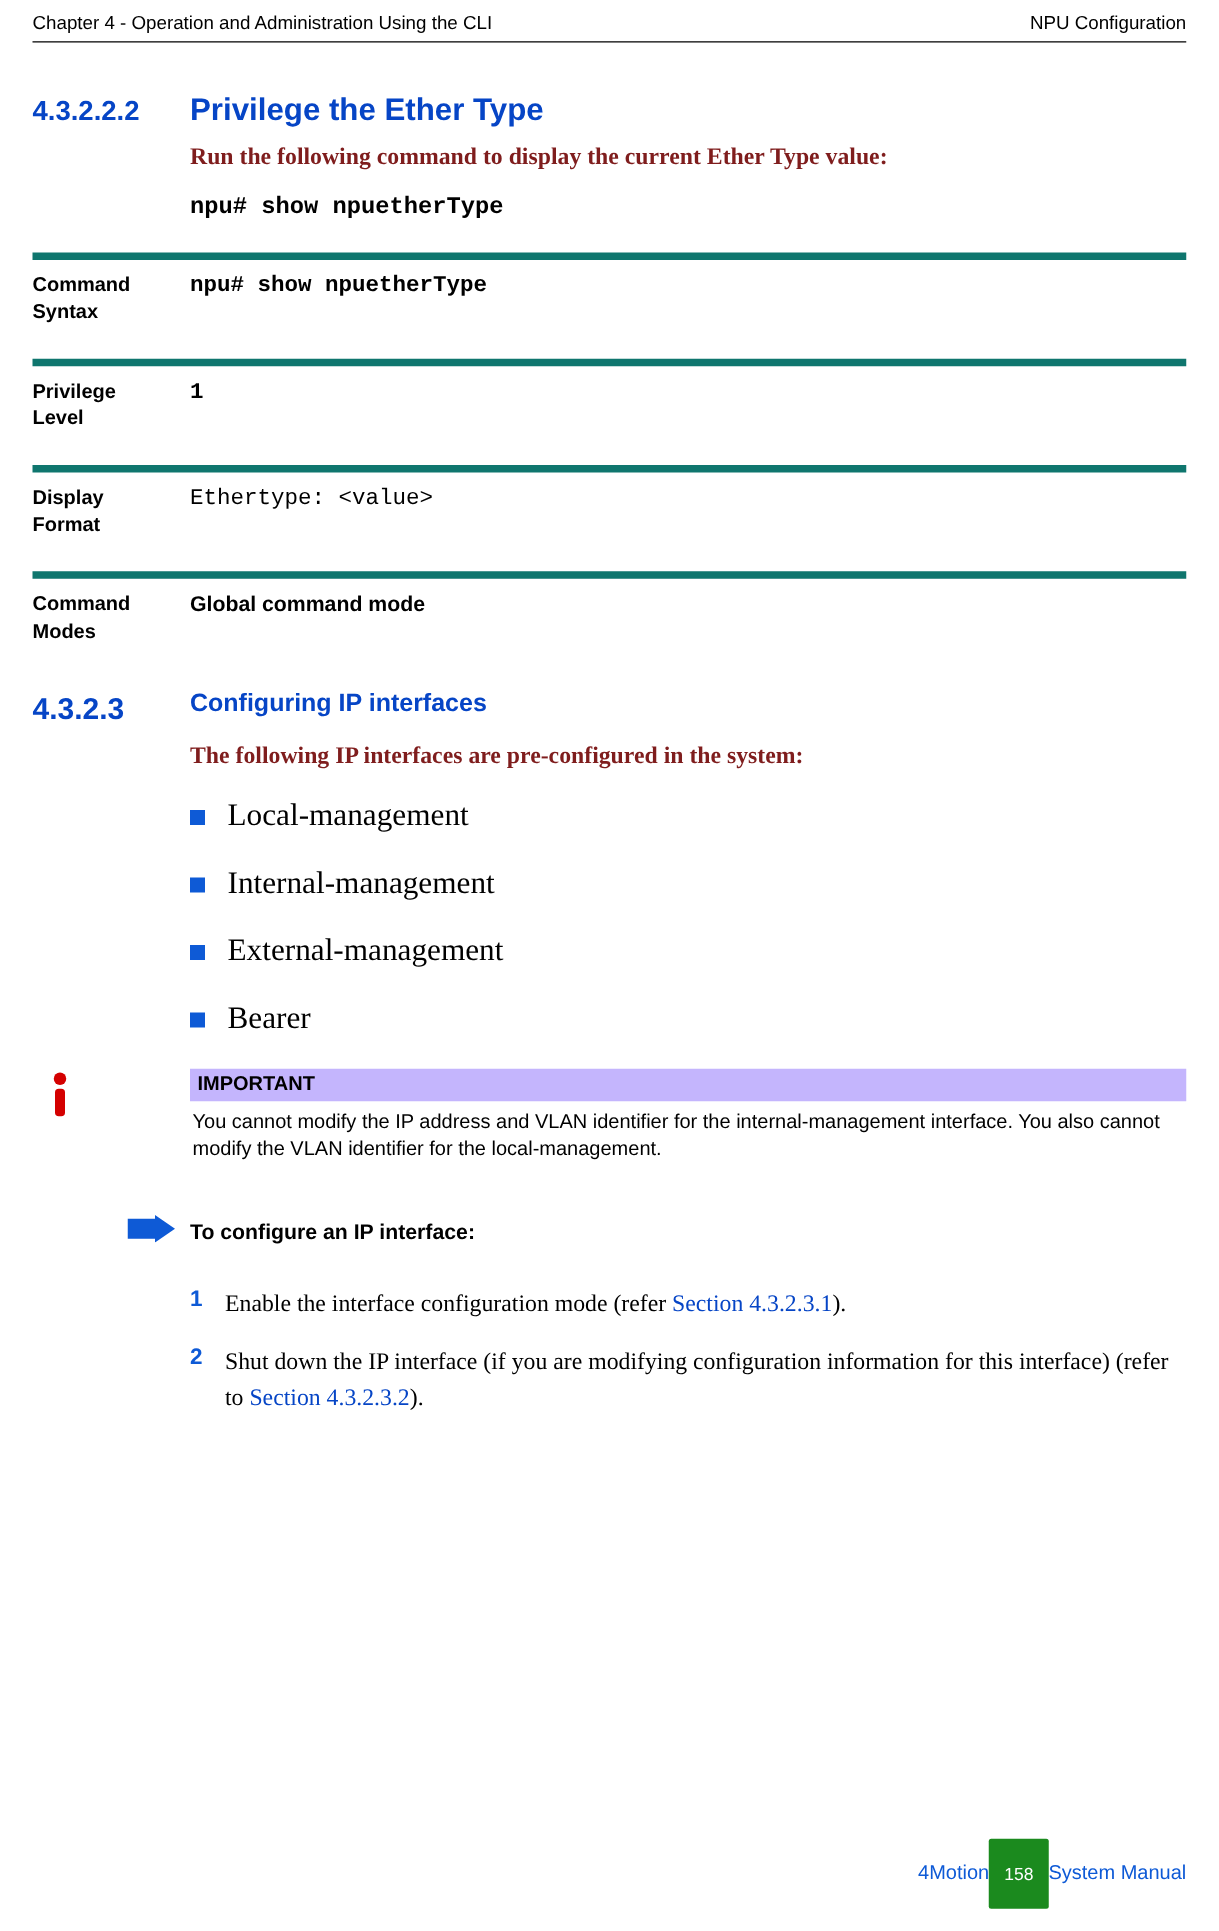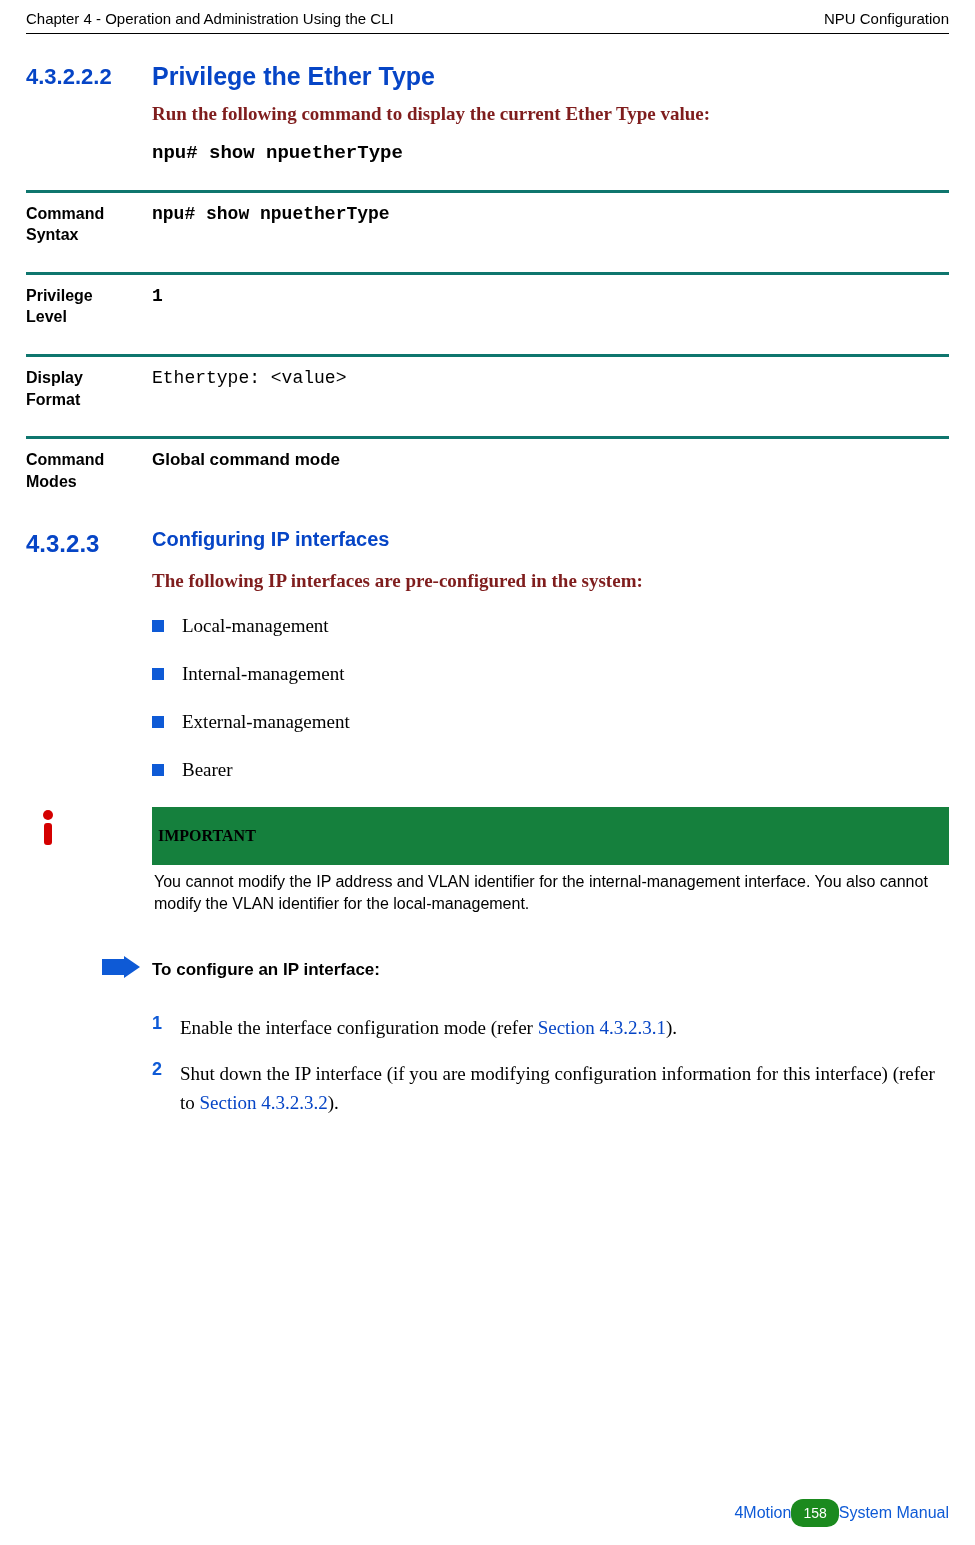--- a/index.html
+++ b/index.html
@@ -23,21 +23,21 @@
   .header-rule {
     margin: 0 26px;
     border: none;
     border-top: 1px solid #000;
   }
   .content {
     padding: 0 26px 0 26px;
   }
   .sec-row {
     display: flex;
-    margin-top: 28px;
+    margin-top: 40px;
   }
   .sec-num {
     width: 126px;
     flex-shrink: 0;
     font-size: 22px;
     font-weight: bold;
     color: #0645c6;
     padding-top: 2px;
   }
   .sec-num.sub { font-size: 22px; }
@@ -62,21 +62,21 @@
     font-size: 19px;
     font-weight: bold;
     margin-top: 14px;
   }
   .def-table {
     margin-top: 26px;
     width: 100%;
   }
   .def-row {
     display: flex;
-    border-top: 3px solid #0f766e;
+    border-top: 6px solid #0f766e;
     padding: 10px 0 26px 0;
   }
   .def-left {
     width: 126px;
     flex-shrink: 0;
     font-family: Arial, sans-serif;
     font-size: 16px;
     font-weight: bold;
     color: #000;
     line-height: 1.35;
@@ -104,43 +104,43 @@
   .bullet-square {
     width: 12px;
     height: 12px;
     background: #0e5ad6;
     margin-right: 18px;
     margin-top: 5px;
     flex-shrink: 0;
   }
   .bullet-text {
     font-family: "Book Antiqua", Palatino, Georgia, serif;
-    font-size: 19px;
+    font-size: 25px;
   }
   .important-box {
     display: flex;
     margin-top: 6px;
     margin-left: 0;
   }
   .important-icon {
     width: 34px;
     flex-shrink: 0;
     padding-top: 2px;
     padding-left: 12px;
     padding-right: 80px;
   }
   .important-content {
     flex: 1;
   }
   .important-header {
-    background: #15803d;
-    font-family: Liberation Serif, serif;
+    background: #c4b5fd;
+    font-family: Liberation Sans, sans-serif;
     font-weight: bold;
     font-size: 16px;
-    padding: 20px 6px;
+    padding: 4px 6px;
   }
   .important-body {
     font-family: Arial, sans-serif;
     font-size: 16px;
     padding: 6px 2px;
     line-height: 1.35;
   }
   .procedure-row {
     display: flex;
     align-items: center;
@@ -189,22 +189,22 @@
     display: flex;
     justify-content: flex-end;
     align-items: center;
     font-family: Arial, sans-serif;
     font-size: 16px;
     color: #0e5ad6;
   }
   .page-badge {
     background: #1b8a1e;
     color: #fff;
-    border-radius: 12px;
-    padding: 6px 12px;
+    border-radius: 2px;
+    padding: 20px 12px;
     font-size: 14px;
   }
 </style>
 </head>
 <body>
 
 <div class="header">
   <span>Chapter 4 - Operation and Administration Using the CLI</span>
   <span>NPU Configuration</span>
 </div>

